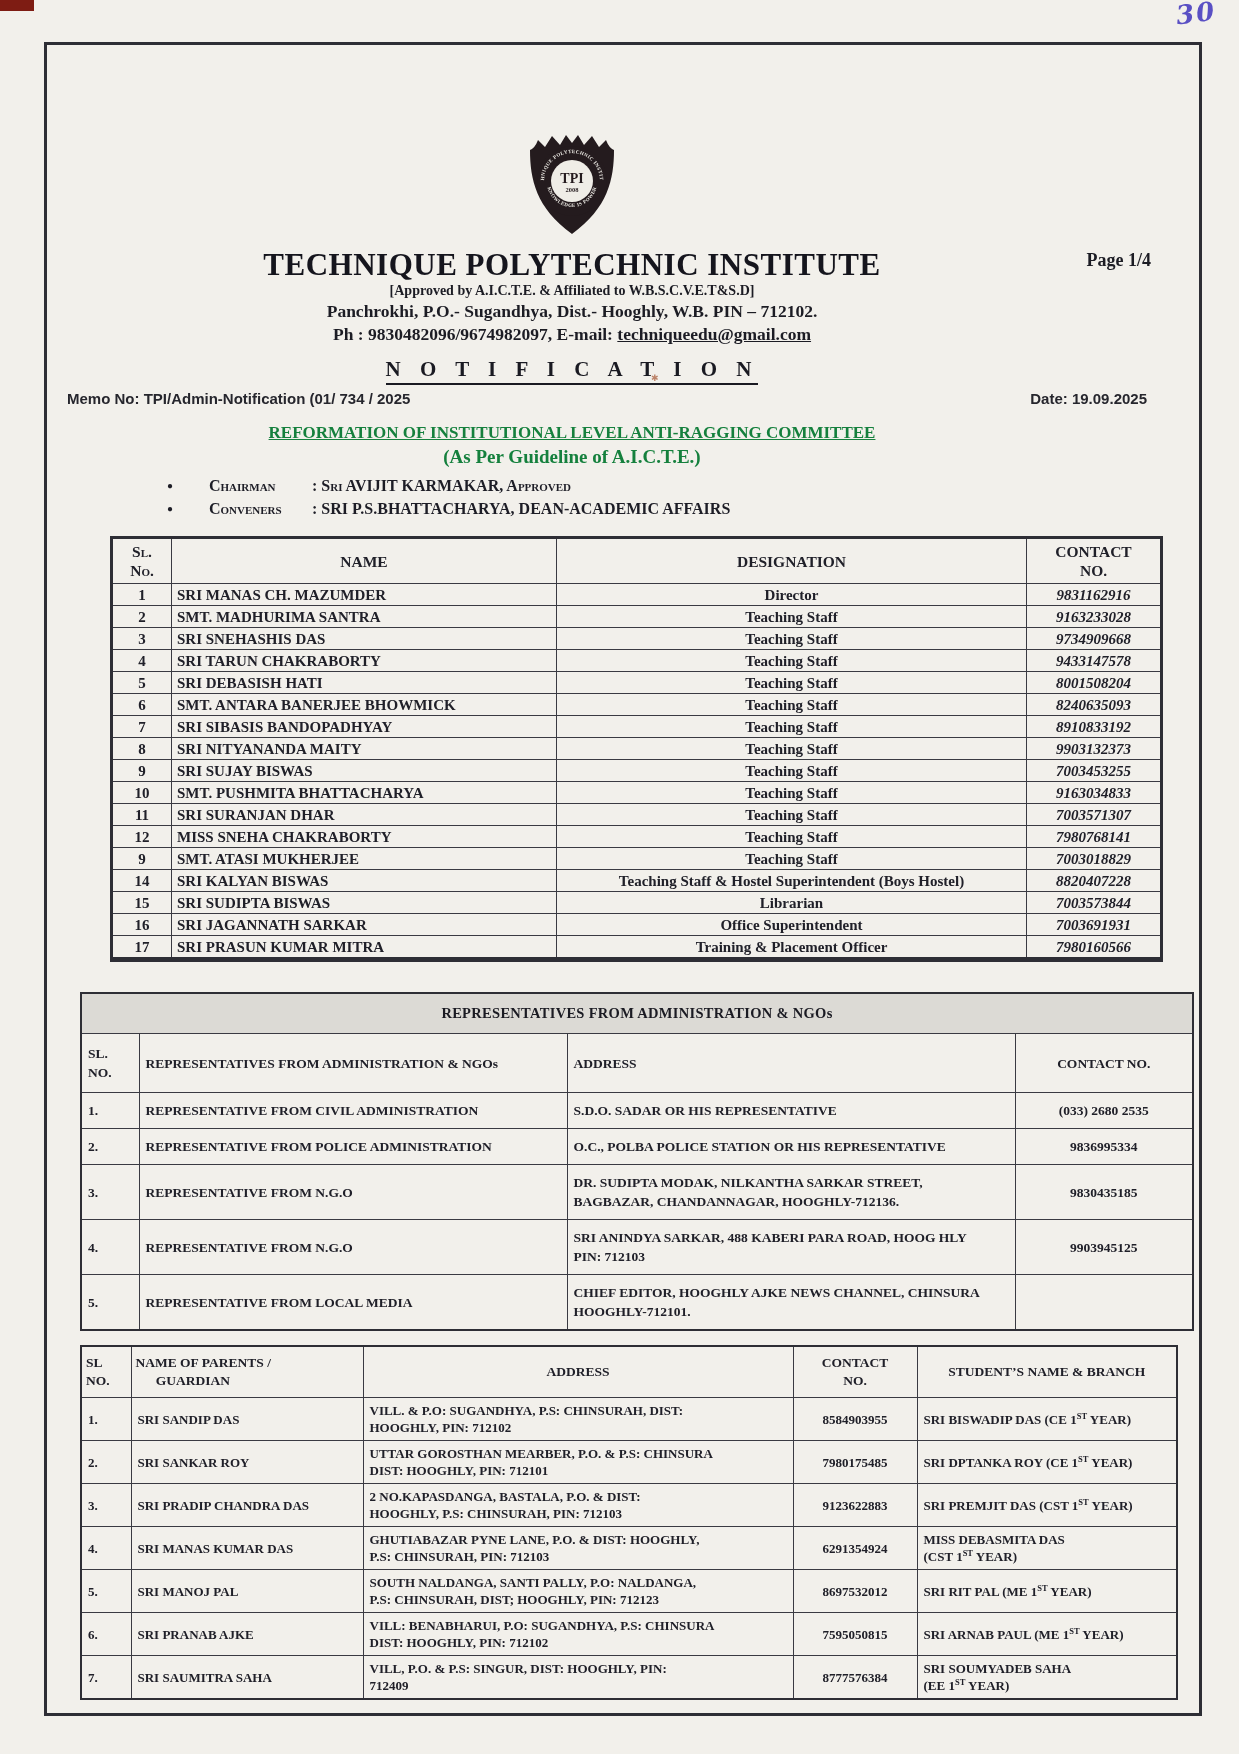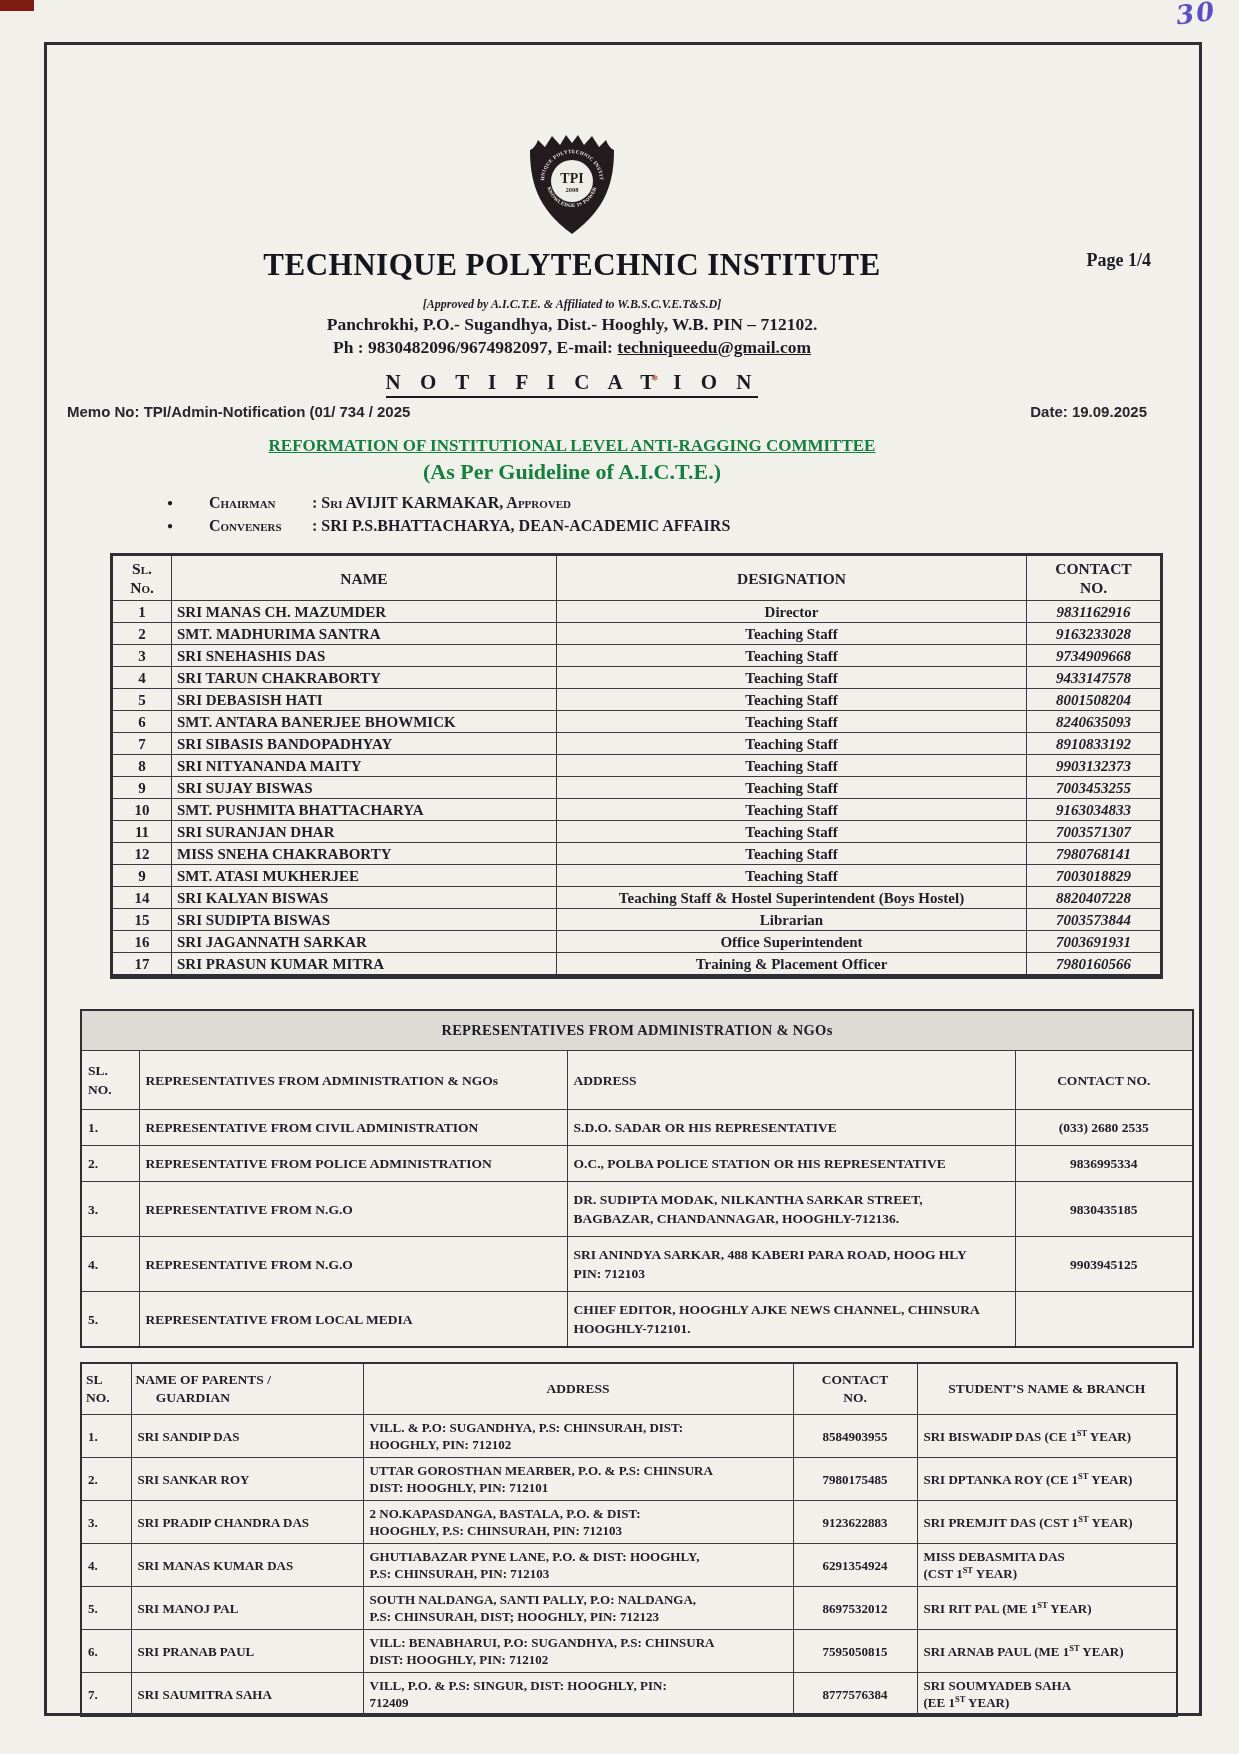--- a/index.html
+++ b/index.html
@@ -21,37 +21,37 @@
   }
   .page-label{
     position:absolute;right:48px;top:205px;
     font-size:18px;font-weight:bold;color:#1c1c24;
   }
   .header-block{width:1050px;text-align:center;padding-top:86px;}
   .logo{display:inline-block;}
   .institute-name{
     font-size:31px;font-weight:bold;color:#15151d;letter-spacing:.5px;margin-top:6px;
   }
-  .approval-line{font-size:12px;font-weight:bold;font-style:italic;color:#1c1c24;margin-top:14px;}
+  .approval-line{font-size:14px;font-weight:bold;color:#1c1c24;margin-top:0;}
   .address-line,.phone-line{font-size:17.5px;font-weight:bold;color:#1c1c24;margin-top:2px;}
   .email{text-decoration:underline;}
   .notification-title{
     width:1050px;text-align:center;margin-top:12px;
     font-size:21px;font-weight:bold;letter-spacing:7px;color:#1a1a22;
   }
   .notification-title span{border-bottom:2.5px solid #1a1a22;padding-bottom:2px;}
   .memo-row{
     display:flex;justify-content:space-between;align-items:baseline;
     padding:8px 52px 0 20px;
     font-family:"Liberation Sans", sans-serif;font-size:15px;font-weight:bold;color:#26262d;
   }
   .smudge{position:absolute;left:604px;top:328px;color:#b06a4a;font-size:9px;opacity:.8;}
   .subject-block{width:1050px;text-align:center;margin-top:16px;font-weight:bold;color:#15803d;}
   .subject-line1{font-size:17px;text-decoration:underline;}
-  .subject-line2{font-size:22px;margin-top:3px;}
+  .subject-line2{font-size:19px;margin-top:3px;}
   .officers{margin:6px 0 0 120px;}
   .officer-row{display:flex;font-size:16px;font-weight:bold;color:#1d1d26;line-height:23px;}
   .officer-bullet{width:42px;font-size:10px;line-height:23px;}
   .officer-role{width:103px;font-variant:small-caps;}
   .officer-value{font-variant:small-caps;}
 
   table{border-collapse:collapse;table-layout:fixed;background:transparent;}
   th,td{font-weight:bold;color:#202029;overflow:hidden;}
   .t1{width:1050px;margin:16px 0 0 63px;border:3px solid #2e2e35;border-bottom-width:5px;}
   .t1 th,.t1 td{border:1.6px solid #3a3a42;}
@@ -383,21 +383,21 @@
         <tr>
         <td>5.</td>
         <td>SRI MANOJ PAL</td>
         <td>SOUTH NALDANGA, SANTI PALLY, P.O: NALDANGA,
 P.S: CHINSURAH, DIST; HOOGHLY, PIN: 712123</td>
         <td class="c-contact">8697532012</td>
         <td><span>SRI RIT PAL (ME 1</span><sup>ST</sup><span> YEAR)</span></td>
       </tr>
         <tr>
         <td>6.</td>
-        <td>SRI PRANAB PAUL</td>
+        <td>SRI PRANAB AJKE</td>
         <td>VILL: BENABHARUI, P.O: SUGANDHYA, P.S: CHINSURA
 DIST: HOOGHLY, PIN: 712102</td>
         <td class="c-contact">7595050815</td>
         <td><span>SRI ARNAB PAUL (ME 1</span><sup>ST</sup><span> YEAR)</span></td>
       </tr>
         <tr>
         <td>7.</td>
         <td>SRI SAUMITRA SAHA</td>
         <td>VILL, P.O. &amp; P.S: SINGUR, DIST: HOOGHLY, PIN:
 712409</td>

